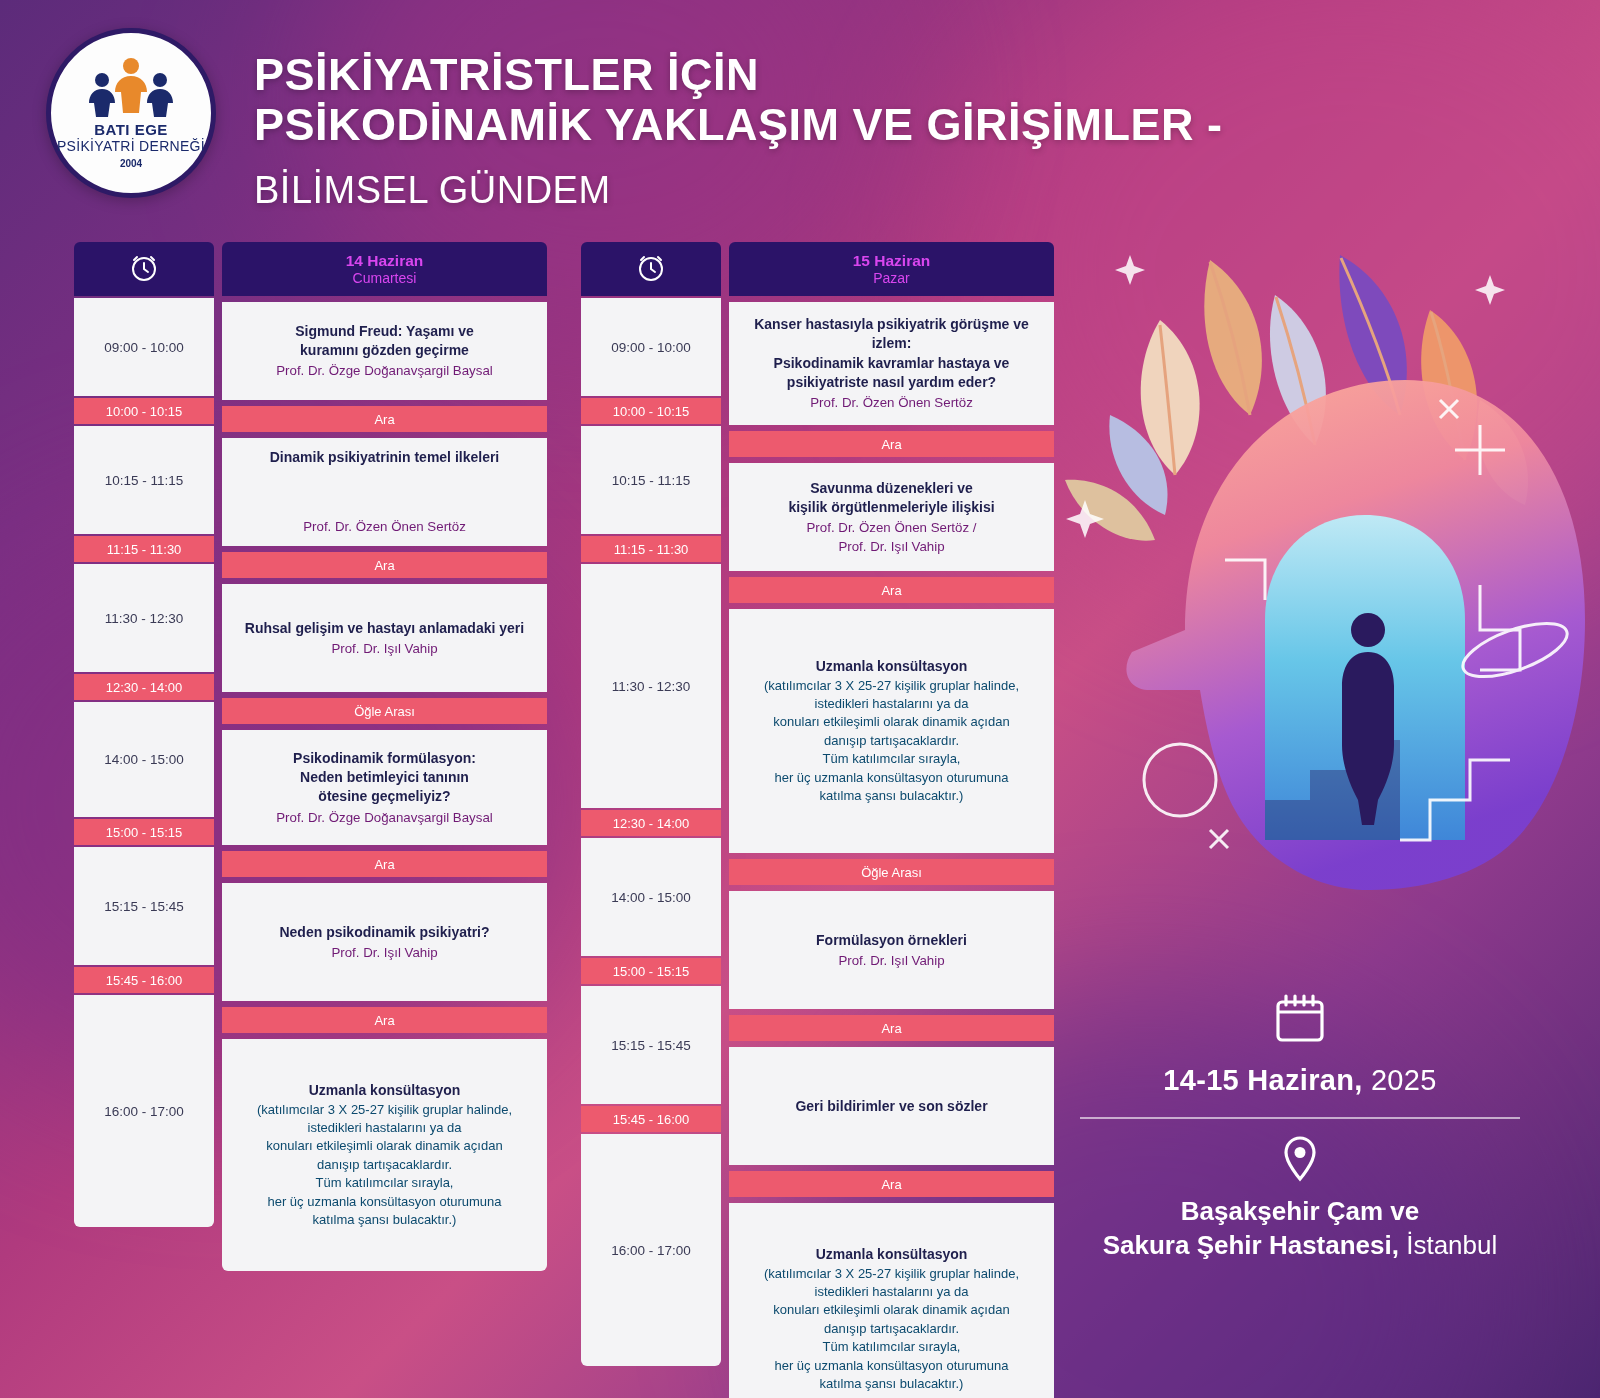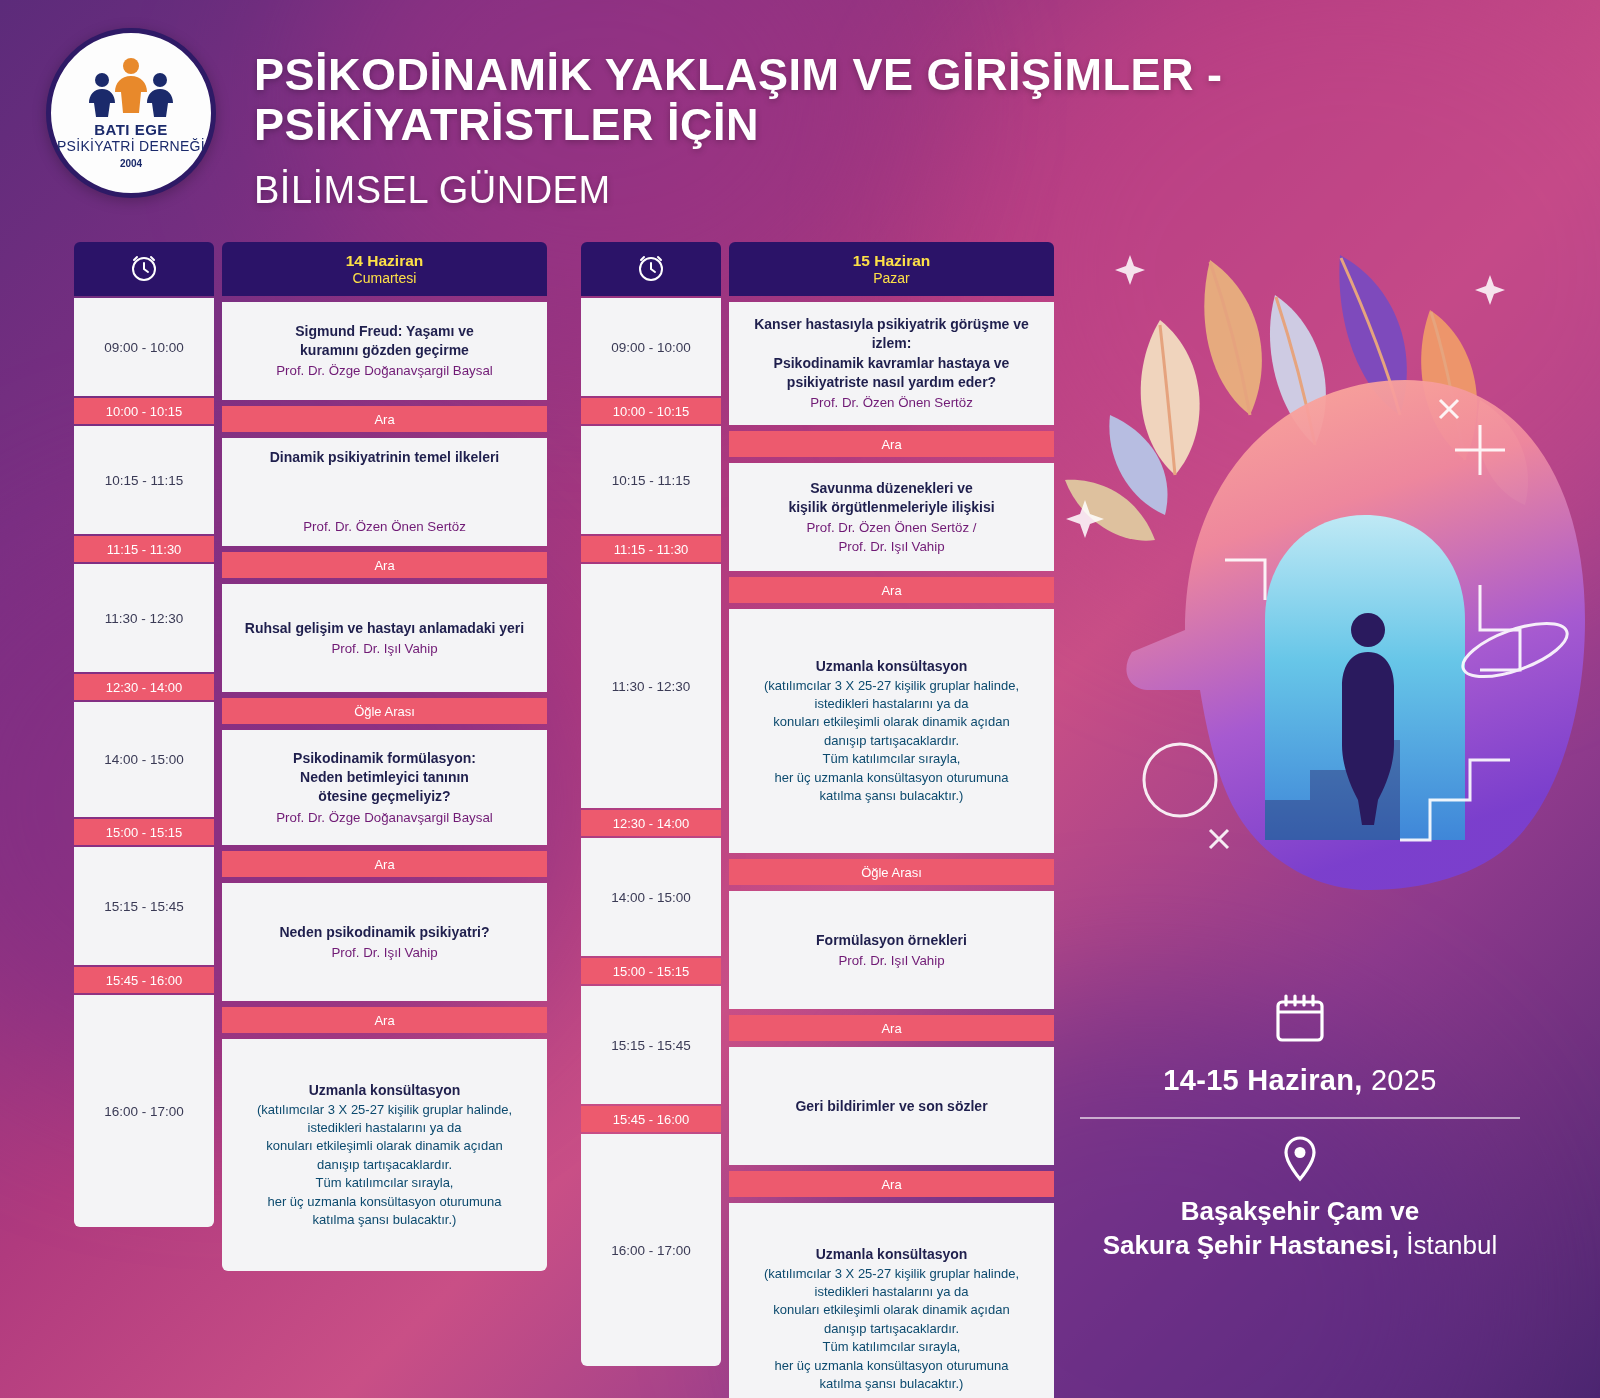--- a/index.html
+++ b/index.html
@@ -44,21 +44,21 @@
 
   
   .schedule { position: relative; display: flex; gap: 34px; padding: 30px 0 0 74px; }
   .day-col { display: flex; gap: 8px; }
   .time-col { width: 140px; display: flex; flex-direction: column; gap: 2px; }
   .sess-col { width: 325px; display: flex; flex-direction: column; gap: 6px; }
 
   .hdr {
     background: #2b1368; height: 54px; border-radius: 6px 6px 0 0;
     display: flex; align-items: center; justify-content: center; flex-direction: column;
-    color: #fde047;
+    color: #d946ef;
   }
   .hdr .d1 { font-size: 15.5px; font-weight: bold; line-height: 1.25; }
   .hdr .d2 { font-size: 14px; font-weight: normal; line-height: 1.25; }
 
   .cell {
     background: #f4f4f6; color: #1b1b3a;
     display: flex; align-items: center; justify-content: center; text-align: center;
     padding: 10px 8px;
   }
   .time-cell { font-size: 13.5px; color: #3a3a55; }
@@ -101,22 +101,22 @@
       <circle cx="17" cy="23" r="7" fill="#1b2a6b"></circle>
       <path d="M17 32 C9 32 4 38 4 46 L9 46 L11 60 L23 60 L25 46 L30 46 C30 38 25 32 17 32 Z" fill="#1b2a6b"></path>
       <circle cx="75" cy="23" r="7" fill="#1b2a6b"></circle>
       <path d="M75 32 C67 32 62 38 62 46 L67 46 L69 60 L81 60 L83 46 L88 46 C88 38 83 32 75 32 Z" fill="#1b2a6b"></path>
     </svg>
     <div class="lg-title">BATI EGE</div>
     <div class="lg-sub">PSİKİYATRİ DERNEĞİ</div>
     <div class="lg-year">2004</div>
   </div>
   <div class="title-wrap">
+    <div class="title-main">PSİKİYATRİSTLER İÇİN</div>
     <div class="title-main">PSİKODİNAMİK YAKLAŞIM VE GİRİŞİMLER -</div>
-    <div class="title-main">PSİKİYATRİSTLER İÇİN</div>
     <div class="title-sub">BİLİMSEL GÜNDEM</div>
   </div>
 </div>
 
 <div class="schedule" id="schedule">
     <div class="day-col">
       <div class="time-col">
         <div class="hdr">
           <svg width="30" height="30" viewBox="0 0 30 30">
             <circle cx="15" cy="15" r="11" fill="none" stroke="#fff" stroke-width="2"></circle>

